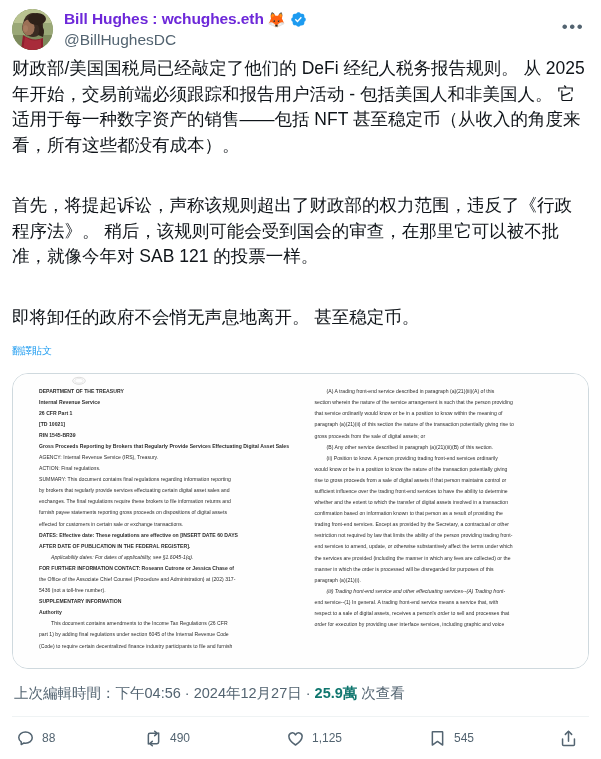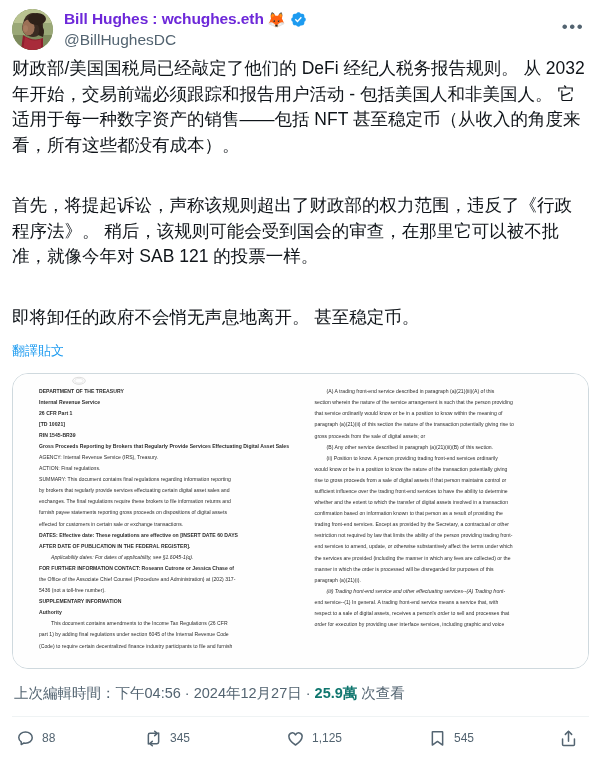--- a/index.html
+++ b/index.html
@@ -86,21 +86,21 @@
     color: #0f1419;
     margin-top: 6px;
     letter-spacing: 0px;
     word-break: break-word;
   }
   .body-text p { margin: 0; }
   .body-text p.gap { margin-top: 35px; }
 
   .translate-link {
     color: #1d9bf0;
-    font-size: 13px;
+    font-size: 10px;
     line-height: 20px;
     margin-top: 11px;
     display: inline-block;
     width: fit-content;
   }
 
   
   .media-card {
     margin-top: 12px;
     border: 1px solid #cfd9de;
@@ -228,21 +228,21 @@
       </div>
       <div class="handle">@BillHughesDC</div>
     </div>
 
     <div class="more-btn">
       <span class="dots">•••</span>
     </div>
   </div>
 
   <div class="body-text">
-    <p>财政部/美国国税局已经敲定了他们的 DeFi 经纪人税务报告规则。 从 2032 年开始，交易前端必须跟踪和报告用户活动 - 包括美国人和非美国人。 它适用于每一种数字资产的销售——包括 NFT 甚至稳定币（从收入的角度来看，所有这些都没有成本）。</p>
+    <p>财政部/美国国税局已经敲定了他们的 DeFi 经纪人税务报告规则。 从 2025 年开始，交易前端必须跟踪和报告用户活动 - 包括美国人和非美国人。 它适用于每一种数字资产的销售——包括 NFT 甚至稳定币（从收入的角度来看，所有这些都没有成本）。</p>
     <p class="gap">首先，将提起诉讼，声称该规则超出了财政部的权力范围，违反了《行政程序法》。 稍后，该规则可能会受到国会的审查，在那里它可以被不批准，就像今年对 SAB 121 的投票一样。</p>
     <p class="gap">即将卸任的政府不会悄无声息地离开。 甚至稳定币。</p>
   </div>
 
   <div class="translate-link">翻譯貼文</div>
 
   <div class="media-card">
     <div class="doc">
 
       <svg class="seal" viewBox="0 0 40 20">
@@ -321,21 +321,21 @@
 
     <div class="action repost">
       <svg width="19" height="19" viewBox="0 0 24 24">
         <g fill="none" stroke="#536471" stroke-width="1.9" stroke-linecap="round" stroke-linejoin="round">
           <path d="M5.5 19V7.5a2 2 0 0 1 2-2h9"></path>
           <polyline points="13.5,2.8 16.8,5.6 13.5,8.4"></polyline>
           <path d="M18.5 5v11.5a2 2 0 0 1-2 2h-9"></path>
           <polyline points="10.5,21.2 7.2,18.4 10.5,15.6"></polyline>
         </g>
       </svg>
-      <span class="count">345</span>
+      <span class="count">490</span>
     </div>
 
     <div class="action like">
       <svg width="19" height="19" viewBox="0 0 24 24">
         <path fill="none" stroke="#536471" stroke-width="1.9" stroke-linejoin="round" d="M12 20.2S3.6 15 3.6 9.2a4.4 4.4 0 0 1 8.4-1.8 4.4 4.4 0 0 1 8.4 1.8c0 5.8-8.4 11-8.4 11z"></path>
       </svg>
       <span class="count">1,125</span>
     </div>
 
     <div class="action bookmark">

